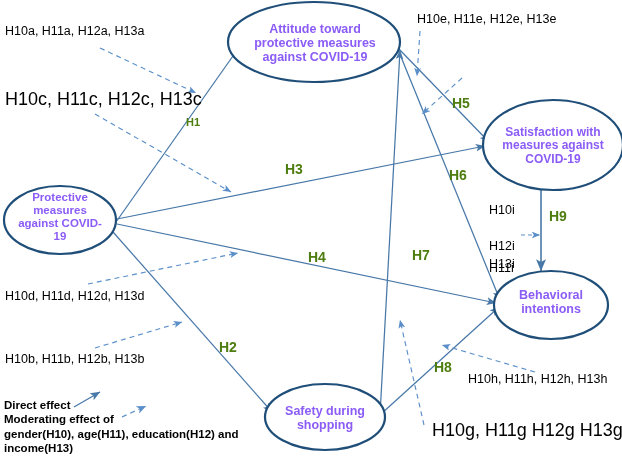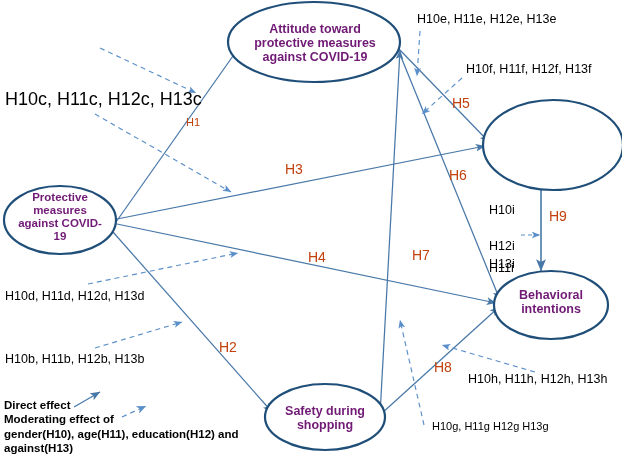--- a/index.html
+++ b/index.html
@@ -4,28 +4,28 @@
 <title>Conceptual Model Diagram</title>
 <style>
   html,body{margin:0;padding:0;background:#ffffff;}
   body{width:622px;height:467px;overflow:hidden;
        font-family:"Liberation Sans","DejaVu Sans",sans-serif;}
   #canvas{position:relative;width:622px;height:467px;background:#fff;}
   svg.layer{position:absolute;left:0;top:0;width:622px;height:467px;}
   .node-label{
     position:absolute;
     display:flex;align-items:center;justify-content:center;
-    text-align:center;font-weight:bold;color:#701a75;
+    text-align:center;font-weight:bold;color:#8b5cf6;
     line-height:1.12;pointer-events:none;
   }
   .mod-label{
     position:absolute;color:#000;font-weight:normal;white-space:nowrap;
   }
   .h-label{
-    position:absolute;color:#c2410c;font-weight:normal;white-space:nowrap;
+    position:absolute;color:#4d7c0f;font-weight:bold;white-space:nowrap;
   }
   .legend{position:absolute;color:#000;font-weight:bold;line-height:1.25;}
   .legend .l1{display:block;}
 </style>
 </head>
 <body>
 
 <div id="canvas">
 
   <svg class="layer" viewBox="0 0 622 467" xmlns="http://www.w3.org/2000/svg">
@@ -79,50 +79,51 @@
 
     <ellipse cx="314" cy="42" rx="86" ry="40" fill="#ffffff" stroke="#1F4E79" stroke-width="2.2"></ellipse>
     <ellipse cx="553" cy="145" rx="70" ry="45" fill="#ffffff" stroke="#1F4E79" stroke-width="2.2"></ellipse>
     <ellipse cx="60" cy="220" rx="56" ry="34" fill="#ffffff" stroke="#1F4E79" stroke-width="2.2"></ellipse>
     <ellipse cx="551" cy="305" rx="57" ry="34" fill="#ffffff" stroke="#1F4E79" stroke-width="2.2"></ellipse>
     <ellipse cx="325" cy="417" rx="60" ry="33" fill="#ffffff" stroke="#1F4E79" stroke-width="2.2"></ellipse>
   </svg>
 
   <div class="node-label" style="left:240px;top:6px;width:150px;height:74px;font-size:12.5px;">Attitude toward protective measures against COVID-19</div>
 
+  <div class="node-label" style="left:492px;top:106px;width:122px;height:80px;font-size:12px;">Satisfaction with measures against COVID-19</div>
 
   <div class="node-label" style="left:12px;top:188px;width:96px;height:58px;font-size:11.5px;">Protective measures against COVID-19</div>
 
   <div class="node-label" style="left:498px;top:279px;width:106px;height:46px;font-size:12.5px;">Behavioral intentions</div>
 
   <div class="node-label" style="left:275px;top:392px;width:100px;height:52px;font-size:12.5px;">Safety during shopping</div>
 
   <div class="h-label" style="left:186px;top:116px;font-size:11px;">H1</div>
   <div class="h-label" style="left:219px;top:339px;font-size:14px;">H2</div>
   <div class="h-label" style="left:285px;top:161px;font-size:14px;">H3</div>
   <div class="h-label" style="left:308px;top:249px;font-size:14px;">H4</div>
   <div class="h-label" style="left:452px;top:95px;font-size:14px;">H5</div>
   <div class="h-label" style="left:423px;top:167px;font-size:14px;padding-left:26px;">H6</div>
   <div class="h-label" style="left:412px;top:247px;font-size:14px;">H7</div>
   <div class="h-label" style="left:434px;top:359px;font-size:14px;">H8</div>
   <div class="h-label" style="left:549px;top:208px;font-size:14px;">H9</div>
 
+  <div class="mod-label" style="left:5px;top:24px;font-size:12.5px;">H10a, H11a, H12a, H13a</div>
   <div class="mod-label" style="left:5px;top:89px;font-size:18px;">H10c, H11c, H12c, H13c</div>
   <div class="mod-label" style="left:5px;top:289px;font-size:12.5px;">H10d, H11d, H12d, H13d</div>
   <div class="mod-label" style="left:5px;top:352px;font-size:12.5px;">H10b, H11b, H12b, H13b</div>
   <div class="mod-label" style="left:417px;top:12px;font-size:12.5px;">H10e, H11e, H12e, H13e</div>
-  <div class="mod-label" style="left:466px;top:62px;font-size:12.5px;">H10f, H11f, H12f, H13f</div>
   <div class="mod-label" style="left:468px;top:372px;font-size:12.5px;">H10h, H11h, H12h, H13h</div>
-  <div class="mod-label" style="left:432px;top:420px;font-size:11px;">H10g, H11g H12g H13g</div>
+  <div class="mod-label" style="left:432px;top:420px;font-size:18px;">H10g, H11g H12g H13g</div>
 
   <div class="mod-label" style="left:489px;top:203px;font-size:12.5px;">H10i</div>
   <div class="mod-label" style="left:489px;top:221px;font-size:12.5px;margin-top:40px;">H11i</div>
   <div class="mod-label" style="left:489px;top:239px;font-size:12.5px;">H12i</div>
   <div class="mod-label" style="left:489px;top:257px;font-size:12.5px;">H13i</div>
 
   <div class="legend" style="left:4px;top:398px;font-size:11.5px;width:260px;">
     <span class="l1">Direct effect</span>
     <span class="l1">Moderating effect of</span>
     <span class="l1">gender(H10), age(H11),  education(H12) and</span>
-    <span class="l1">against(H13)</span>
+    <span class="l1">income(H13)</span>
   </div>
 
 </div>
 
 </body></html>

